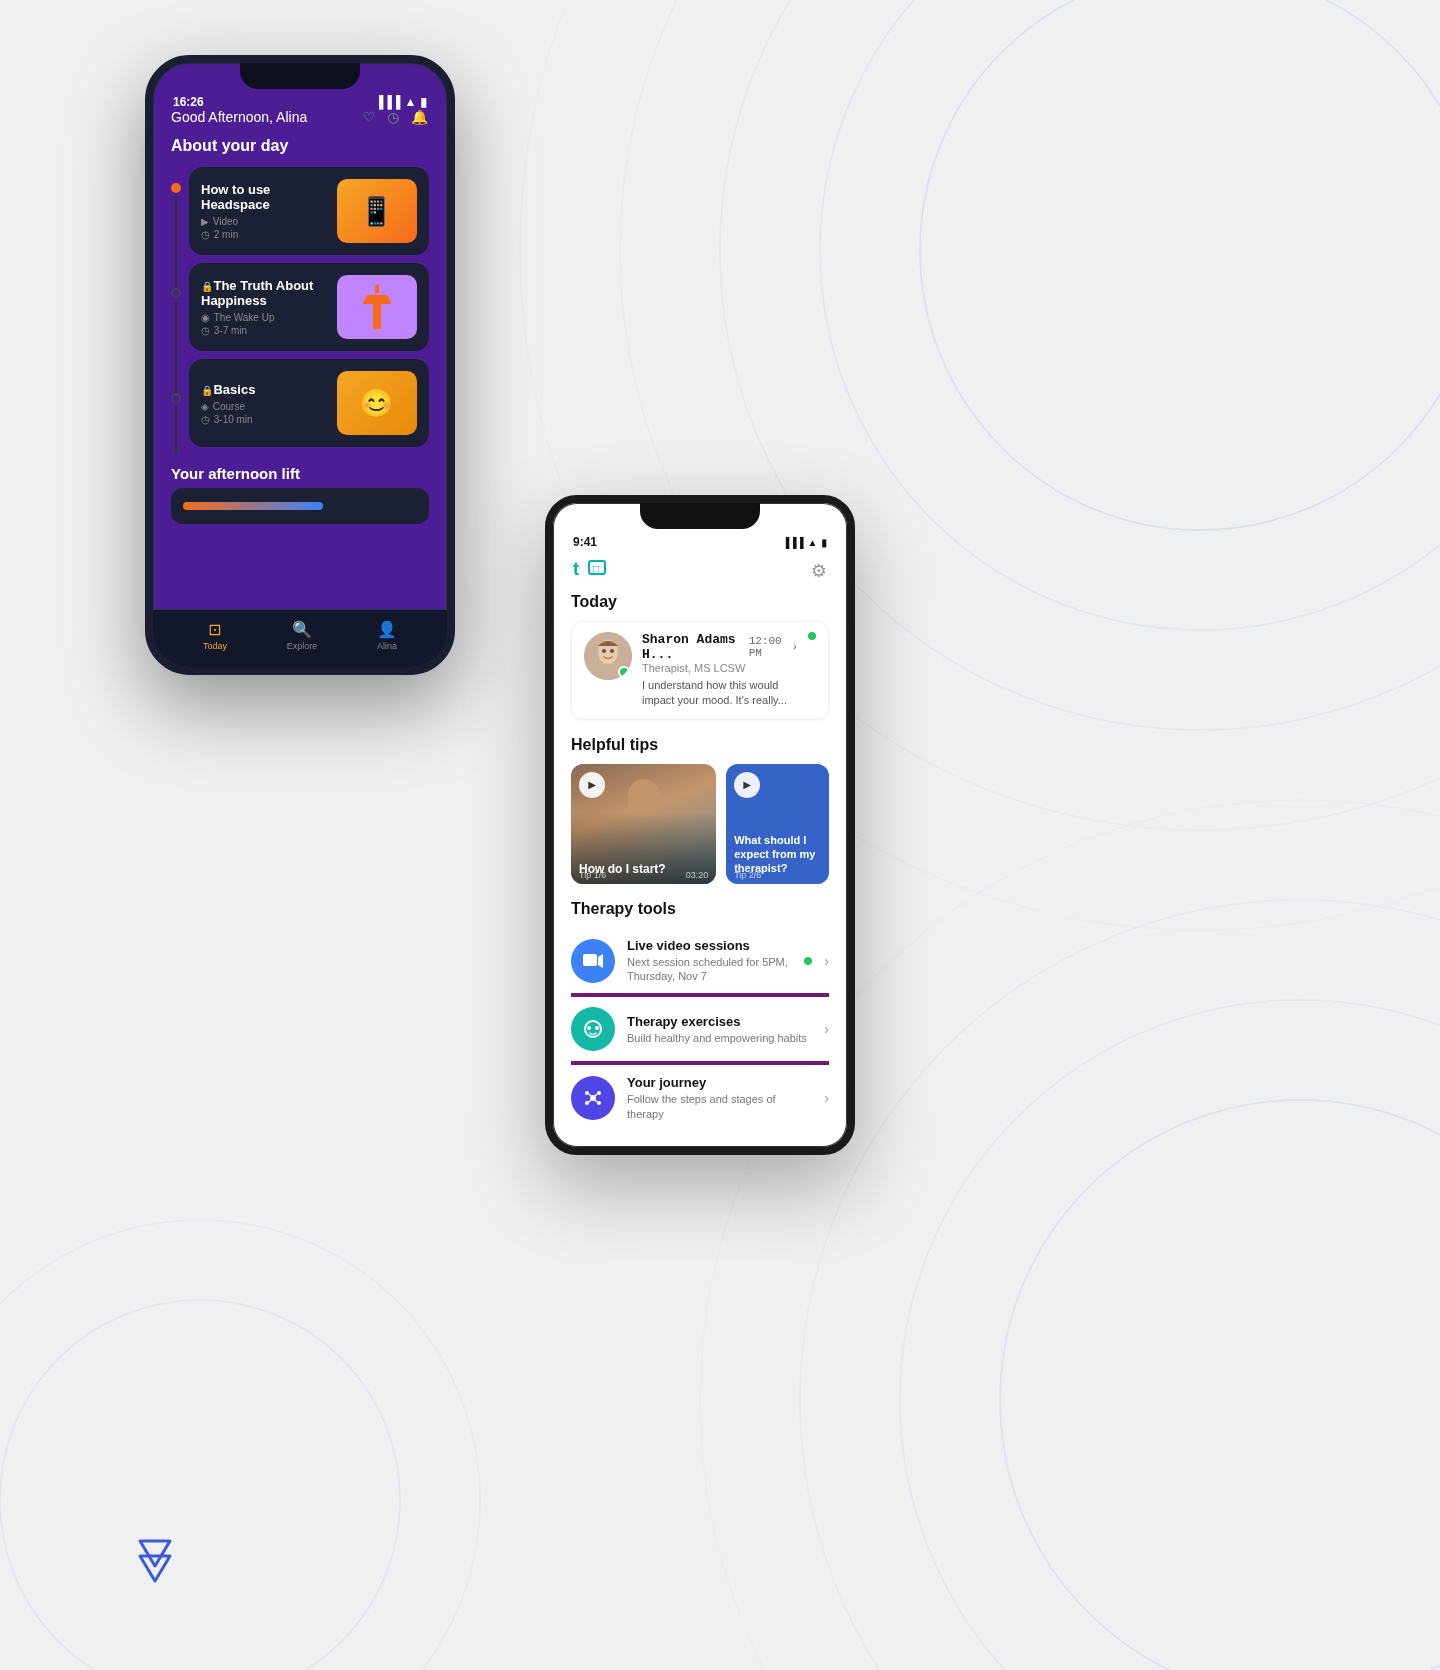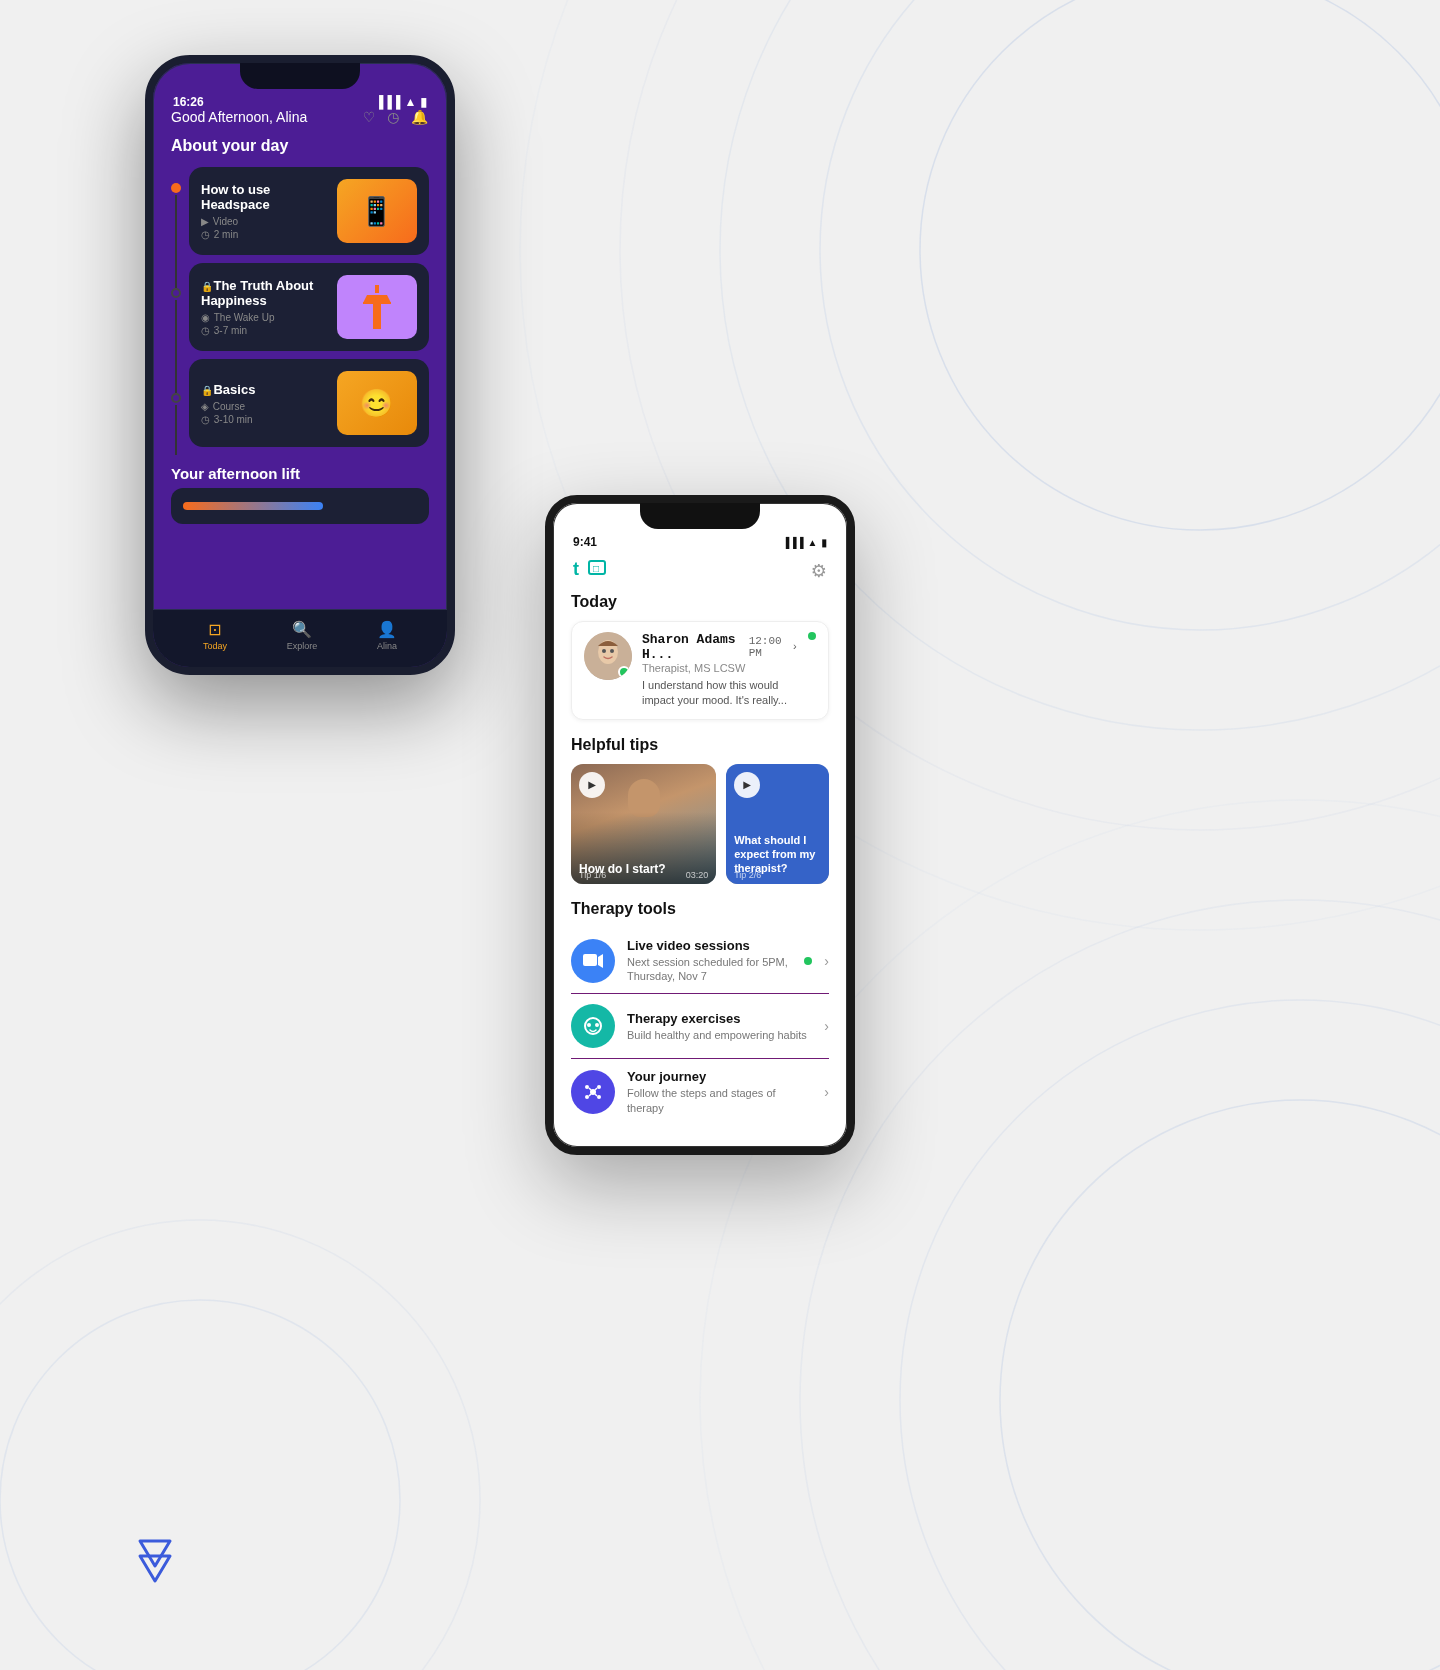--- a/index.html
+++ b/index.html
@@ -302,21 +302,21 @@
       color: rgba(255,255,255,0.7);
       font-size: 9px;
     }
 
     
     .tool-item {
       display: flex;
       align-items: center;
       gap: 12px;
       padding: 10px 0;
-      border-bottom: 1px solid #701a75;
+      border-bottom: 4px solid #701a75;
     }
     .tool-icon {
       width: 44px; height: 44px;
       border-radius: 50%;
       display: flex; align-items: center; justify-content: center;
       font-size: 18px;
       flex-shrink: 0;
     }
     .tool-icon-blue { background: #3b82f6; }
     .tool-icon-teal { background: #14b8a6; }

